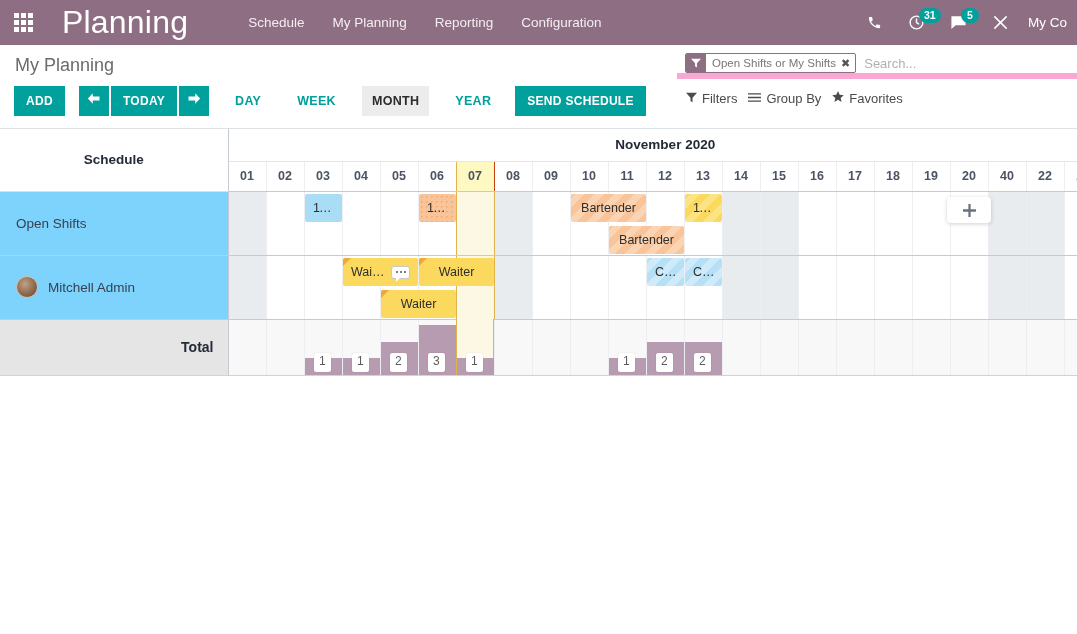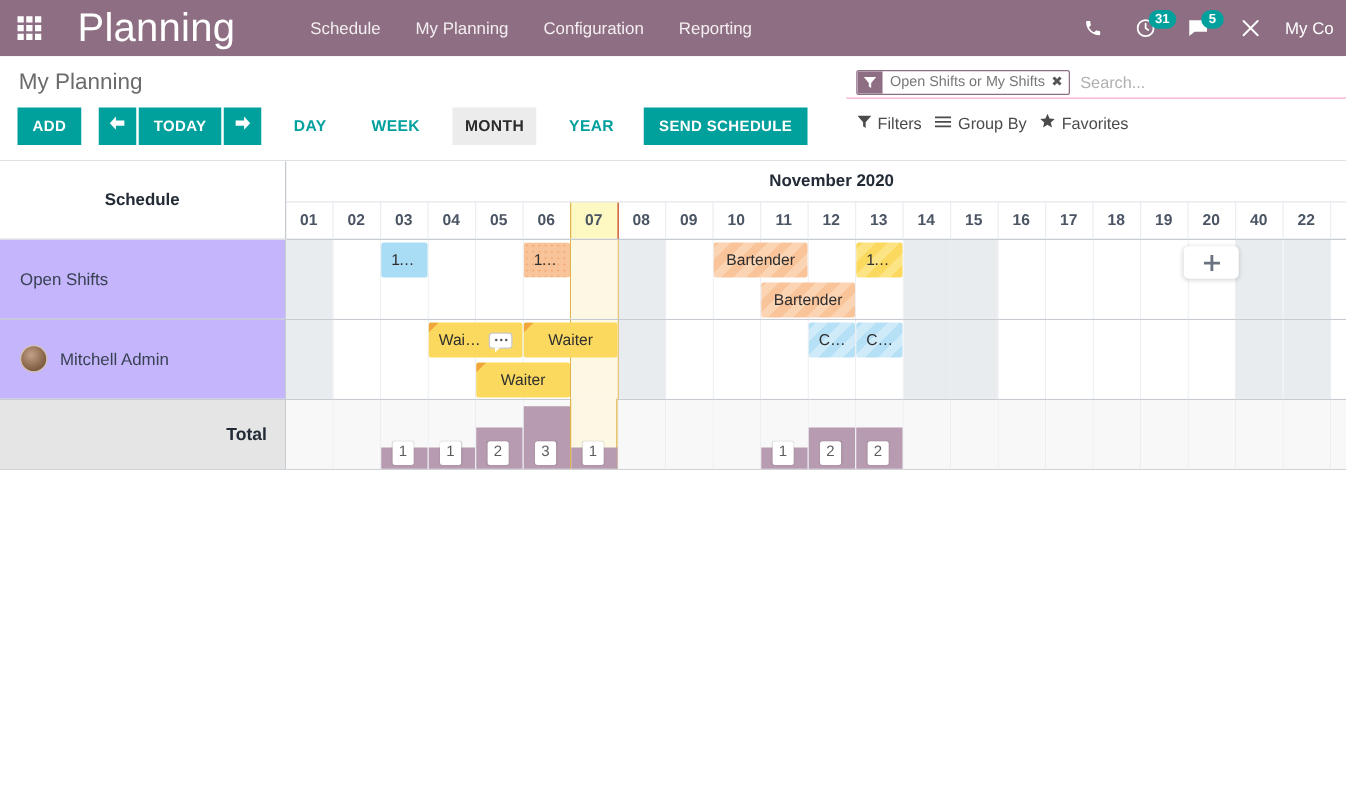--- a/index.html
+++ b/index.html
@@ -80,21 +80,21 @@
     padding: 0 10px; height: 30px; cursor: pointer;
   }
   .scale-btn.active { background: #ececec; color: #2b2b2b; }
   .btn-send { margin-left: 2px; }
 
   
   .search-area {
     position: absolute; right: 0; top: 8px; width: 400px;
   }
   .search-box {
-    display: flex; align-items: center; border-bottom: 1px solid #f9a8d4;
+    display: flex; align-items: center; border-bottom: 6px solid #f9a8d4;
     height: 26px; padding-left: 8px;
   }
   .facet {
     display: flex; align-items: center; height: 20px;
     border: 1px solid #8d6e82; border-radius: 2px; overflow: hidden;
     font-size: 11.5px; flex: none;
   }
   .facet-icon {
     background: #8d6e82; color: #fff; padding: 0 5px; height: 100%;
     display: flex; align-items: center;
@@ -123,21 +123,21 @@
   }
 
   
   .gantt { position: relative; background: #fff; }
   .gantt-table { border-collapse: collapse; table-layout: fixed; width: 1077px; }
   .gantt-table th, .gantt-table td { padding: 0; }
 
   .col-label { width: 228px; }
   .cell-label {
     border-right: 1px solid #c6cbd2; border-bottom: 1px solid #c6cbd2;
-    background: #c4b5fd; vertical-align: middle;
+    background: #7dd3fc; vertical-align: middle;
   }
   .hdr-schedule {
     text-align: center; font-size: 13.5px; font-weight: 700; color: #232b36;
     height: 62px; border-right: 1px solid #c6cbd2; border-bottom: 1px solid #dcdfe3;
   }
   .hdr-month {
     text-align: center; font-size: 13.5px; font-weight: 700; color: #232b36;
     height: 32px; border-bottom: 1px solid #e3e6ea;
   }
   .hdr-day {
@@ -256,22 +256,22 @@
         <i></i>
         <i></i>
         <i></i>
         <i></i>
     </span>
   </div>
   <div class="brand">Planning</div>
   <div class="nav-items">
     <div class="nav-item">Schedule</div>
     <div class="nav-item">My Planning</div>
+    <div class="nav-item">Reporting</div>
     <div class="nav-item">Configuration</div>
-    <div class="nav-item">Reporting</div>
   </div>
 
   <div class="nav-right">
     <div class="nav-icon">
       <svg width="15" height="15" viewBox="0 0 24 24" fill="#ffffff">
         <path d="M6.6 10.8c1.4 2.8 3.8 5.1 6.6 6.6l2.2-2.2c.3-.3.7-.4 1-.2 1.2.4 2.4.6 3.6.6.6 0 1 .4 1 1V20c0 .6-.4 1-1 1-9.4 0-17-7.6-17-17 0-.6.4-1 1-1h3.5c.6 0 1 .4 1 1 0 1.3.2 2.5.6 3.6.1.3 0 .7-.2 1l-2.3 2.2z"></path>
       </svg>
     </div>
     <div class="nav-icon">
       <svg width="17" height="17" viewBox="0 0 24 24" fill="none" stroke="#ffffff" stroke-width="2">

